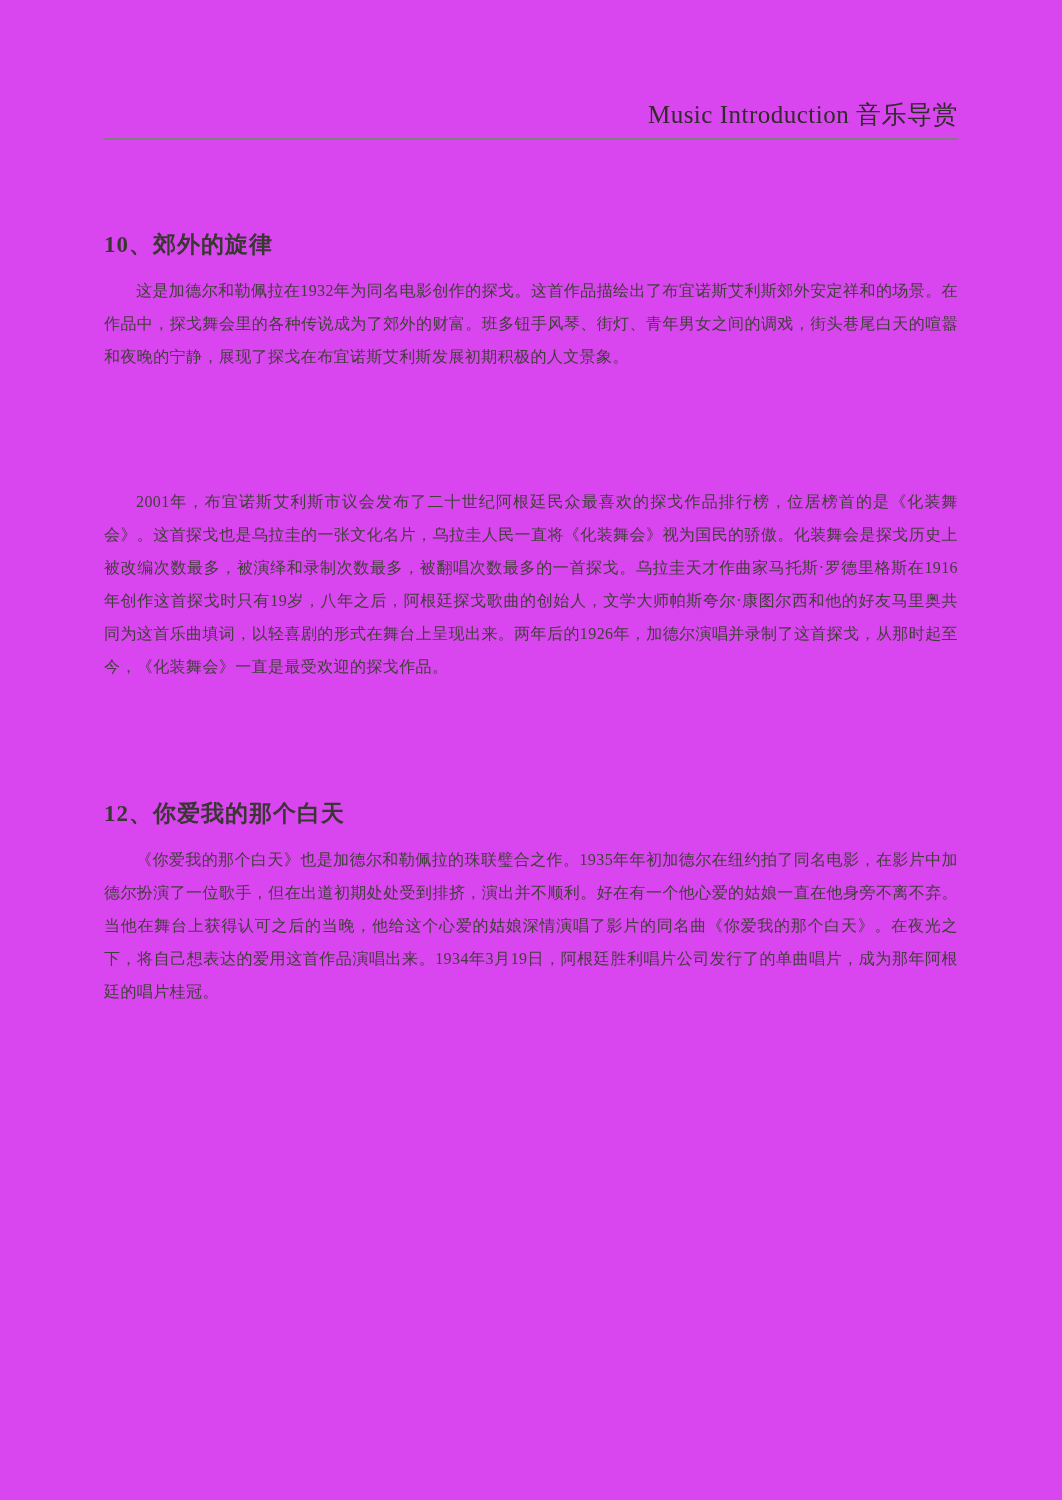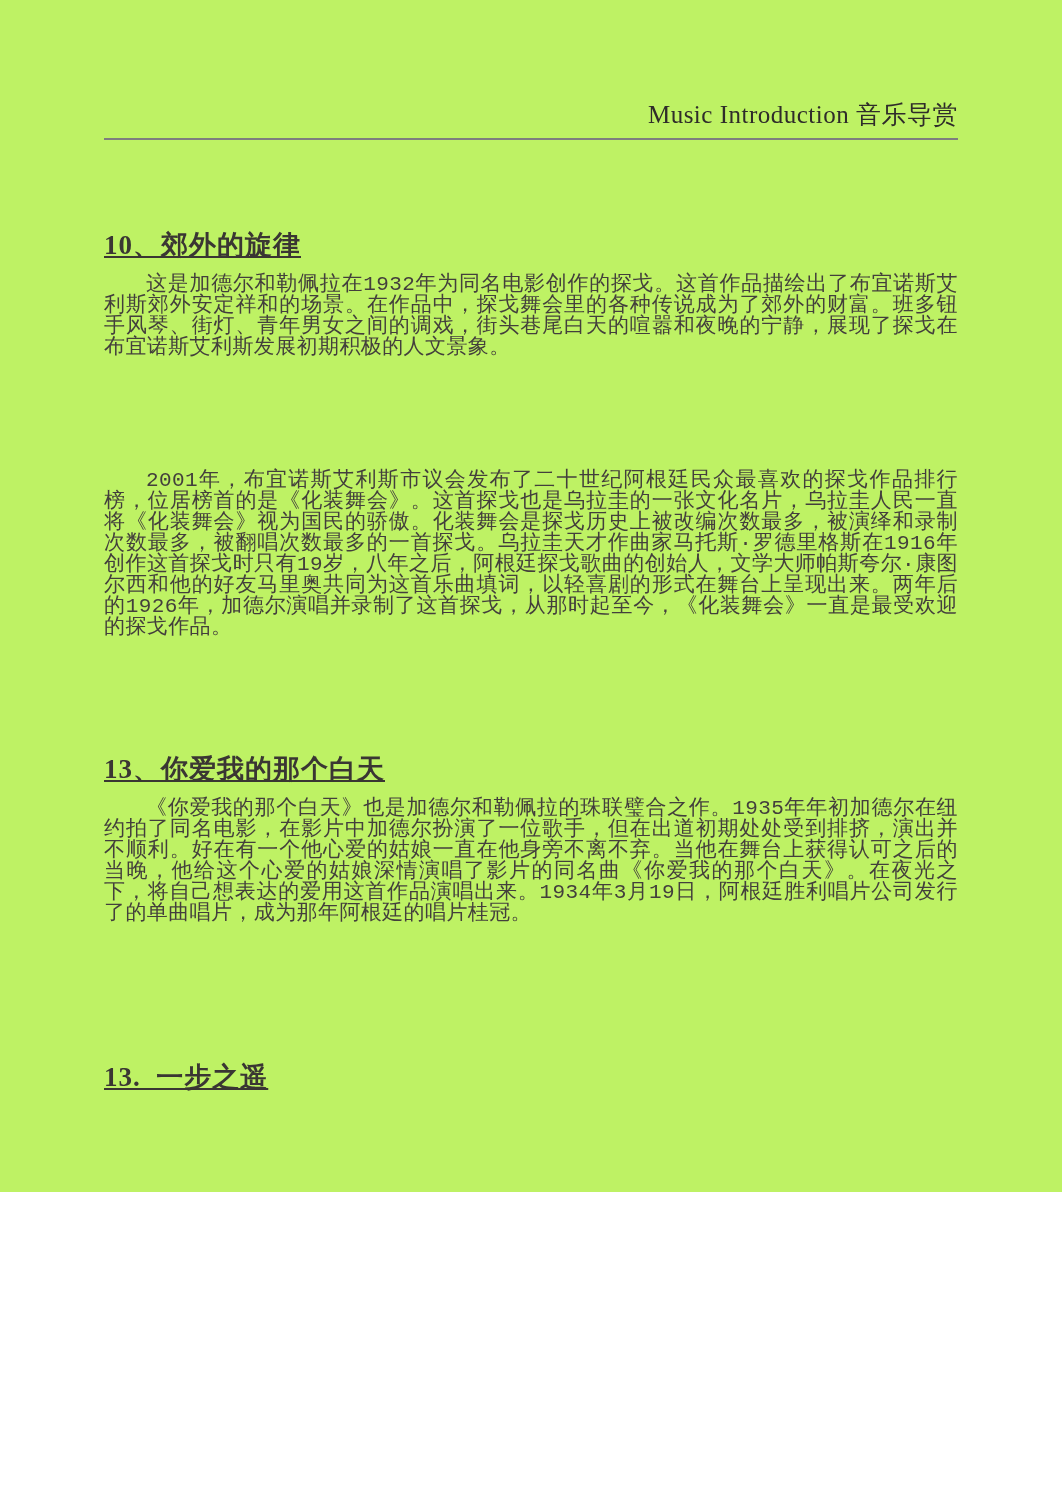--- a/index.html
+++ b/index.html
@@ -3,22 +3,22 @@
 <meta charset="utf-8">
 <style>
   html, body {
     margin: 0;
     padding: 0;
     background: #ffffff;
   }
   .page {
     position: relative;
     width: 1062px;
-    height: 1192px;
-    background: #bef264;
+    height: 1500px;
+    background: #d946ef;
     box-sizing: border-box;
     padding: 100px 104px 0 104px;
     font-family: "Liberation Serif", "DejaVu Serif", serif;
     color: #403c39;
     overflow: hidden;
   }
   .running-head {
     text-align: right;
     font-size: 25px;
     letter-spacing: 0.5px;
@@ -26,38 +26,36 @@
     line-height: 30px;
   }
   .head-rule {
     margin: 8px 0 0 0;
     border: none;
     border-top: 2px solid #7e7e7e;
     height: 0;
   }
   .section { margin: 0; }
   .section-title {
-    font-size: 27px;
+    font-size: 23px;
     font-weight: bold;
     color: #3a3633;
     margin: 0;
     line-height: 30px;
     white-space: pre-wrap;
     letter-spacing: 1px;
-    text-decoration: underline;
   }
   .section-body {
     margin: 14px 0 0 0;
-    font-size: 21px;
-    line-height: 21px;
+    font-size: 16px;
+    line-height: 33px;
     text-align: justify;
     text-indent: 2em;
     color: #433f3c;
     letter-spacing: 0.4px;
-    font-family: Liberation Mono, monospace;
   }
   .mt-a { margin-top: 90px; }
   .mt-b { margin-top: 112px; }
   .mt-c { margin-top: 116px; }
   .mt-d { margin-top: 138px; }
 </style>
 </head>
 <body>
 
 <div class="page">
@@ -69,21 +67,20 @@
   <div class="section mt-a">
     <h2 class="section-title">10、郊外的旋律</h2>
     <p class="section-body">这是加德尔和勒佩拉在1932年为同名电影创作的探戈。这首作品描绘出了布宜诺斯艾利斯郊外安定祥和的场景。在作品中，探戈舞会里的各种传说成为了郊外的财富。班多钮手风琴、街灯、青年男女之间的调戏，街头巷尾白天的喧嚣和夜晚的宁静，展现了探戈在布宜诺斯艾利斯发展初期积极的人文景象。</p>
   </div>
 
   <div class="section mt-b">
     <p class="section-body">2001年，布宜诺斯艾利斯市议会发布了二十世纪阿根廷民众最喜欢的探戈作品排行榜，位居榜首的是《化装舞会》。这首探戈也是乌拉圭的一张文化名片，乌拉圭人民一直将《化装舞会》视为国民的骄傲。化装舞会是探戈历史上被改编次数最多，被演绎和录制次数最多，被翻唱次数最多的一首探戈。乌拉圭天才作曲家马托斯·罗德里格斯在1916年创作这首探戈时只有19岁，八年之后，阿根廷探戈歌曲的创始人，文学大师帕斯夸尔·康图尔西和他的好友马里奥共同为这首乐曲填词，以轻喜剧的形式在舞台上呈现出来。两年后的1926年，加德尔演唱并录制了这首探戈，从那时起至今，《化装舞会》一直是最受欢迎的探戈作品。</p>
   </div>
 
   <div class="section mt-c">
-    <h2 class="section-title">13、你爱我的那个白天</h2>
+    <h2 class="section-title">12、你爱我的那个白天</h2>
     <p class="section-body">《你爱我的那个白天》也是加德尔和勒佩拉的珠联璧合之作。1935年年初加德尔在纽约拍了同名电影，在影片中加德尔扮演了一位歌手，但在出道初期处处受到排挤，演出并不顺利。好在有一个他心爱的姑娘一直在他身旁不离不弃。当他在舞台上获得认可之后的当晚，他给这个心爱的姑娘深情演唱了影片的同名曲《你爱我的那个白天》。在夜光之下，将自己想表达的爱用这首作品演唱出来。1934年3月19日，阿根廷胜利唱片公司发行了的单曲唱片，成为那年阿根廷的唱片桂冠。</p>
   </div>
 
   <div class="section mt-d">
-    <h2 class="section-title">13.  一步之遥</h2>
   </div>
 
 </div>
 
 </body></html>

